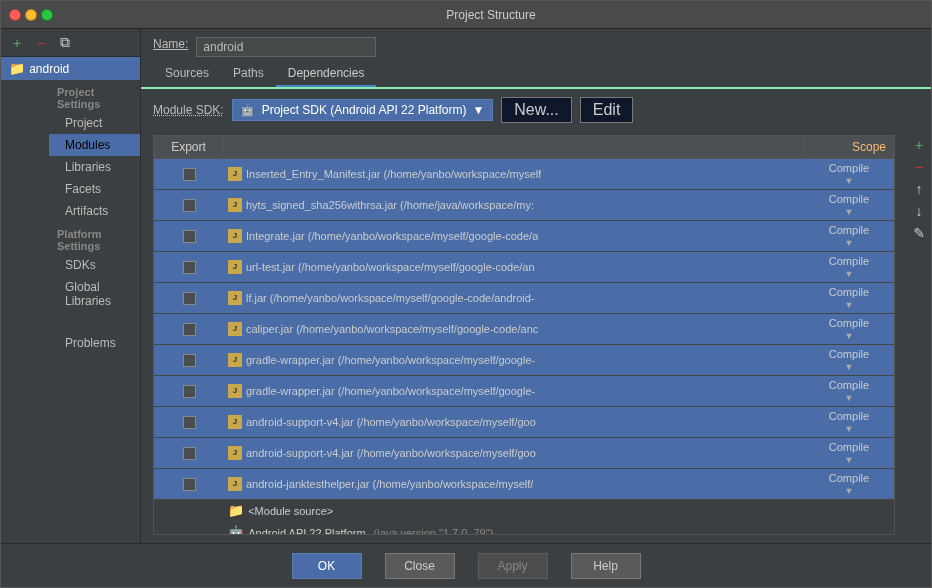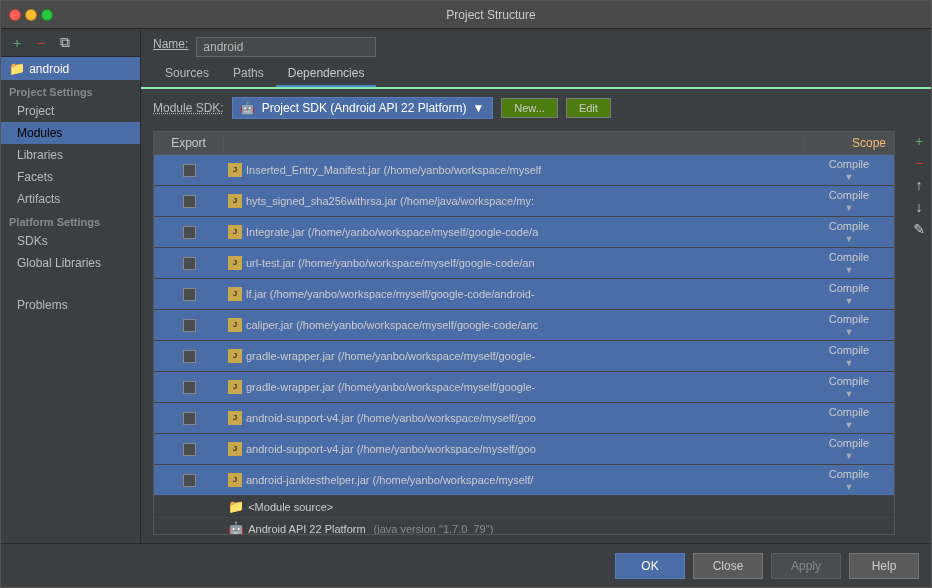--- a/index.html
+++ b/index.html
@@ -195,25 +195,25 @@
       gap: 6px;
       cursor: pointer;
       min-width: 260px;
     }
 
     .sdk-dropdown-arrow {
       margin-left: auto;
     }
 
     .sdk-new-btn, .sdk-edit-btn {
-      background: #4d7c0f;
+      background: #0f172a;
       border: 1px solid #777;
       color: #cccccc;
       padding: 3px 12px;
-      font-size: 11px;
+      font-size: 16px;
       cursor: pointer;
     }
 
     
     .deps-container {
       flex: 1;
       overflow: hidden;
       display: flex;
       flex-direction: column;
       margin: 4px 12px 8px 12px;
@@ -381,22 +381,22 @@
     .deps-body::-webkit-scrollbar-thumb {
       background: #666;
       border-radius: 2px;
     }
 
     
     .bottom-bar {
       height: 44px;
       display: flex;
       align-items: center;
-      justify-content: flex-end;
-      gap: 8px;
+      justify-content: center;
+      gap: 23px;
       padding: 0 12px;
       border-top: 1px solid #2b2b2b;
       background: #3c3f41;
       flex-shrink: 0;
     }
 
     .bottom-btn {
       padding: 5px 18px;
       font-size: 12px;
       cursor: pointer;
@@ -416,20 +416,21 @@
       opacity: 0.5;
       cursor: default;
     }
 
     
     .underline { text-decoration: underline; }
 
     .sidebar-scrollable {
       overflow-y: auto;
       flex: 1;
+      margin-left: 48px;
     }
 
     .deps-table-area {
       display: flex;
       flex: 1;
       overflow: hidden;
     }
   </style>
 </head>
 <body>

